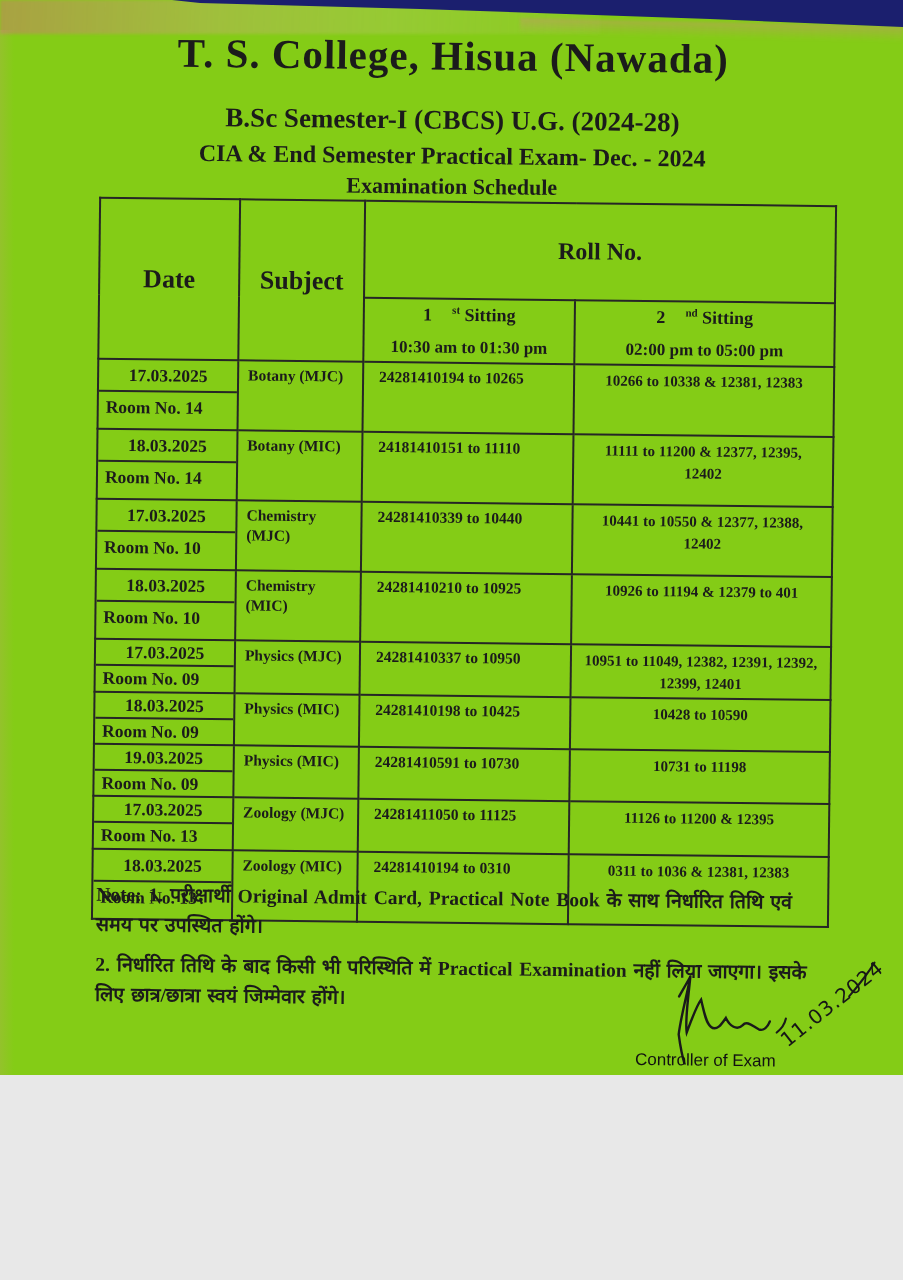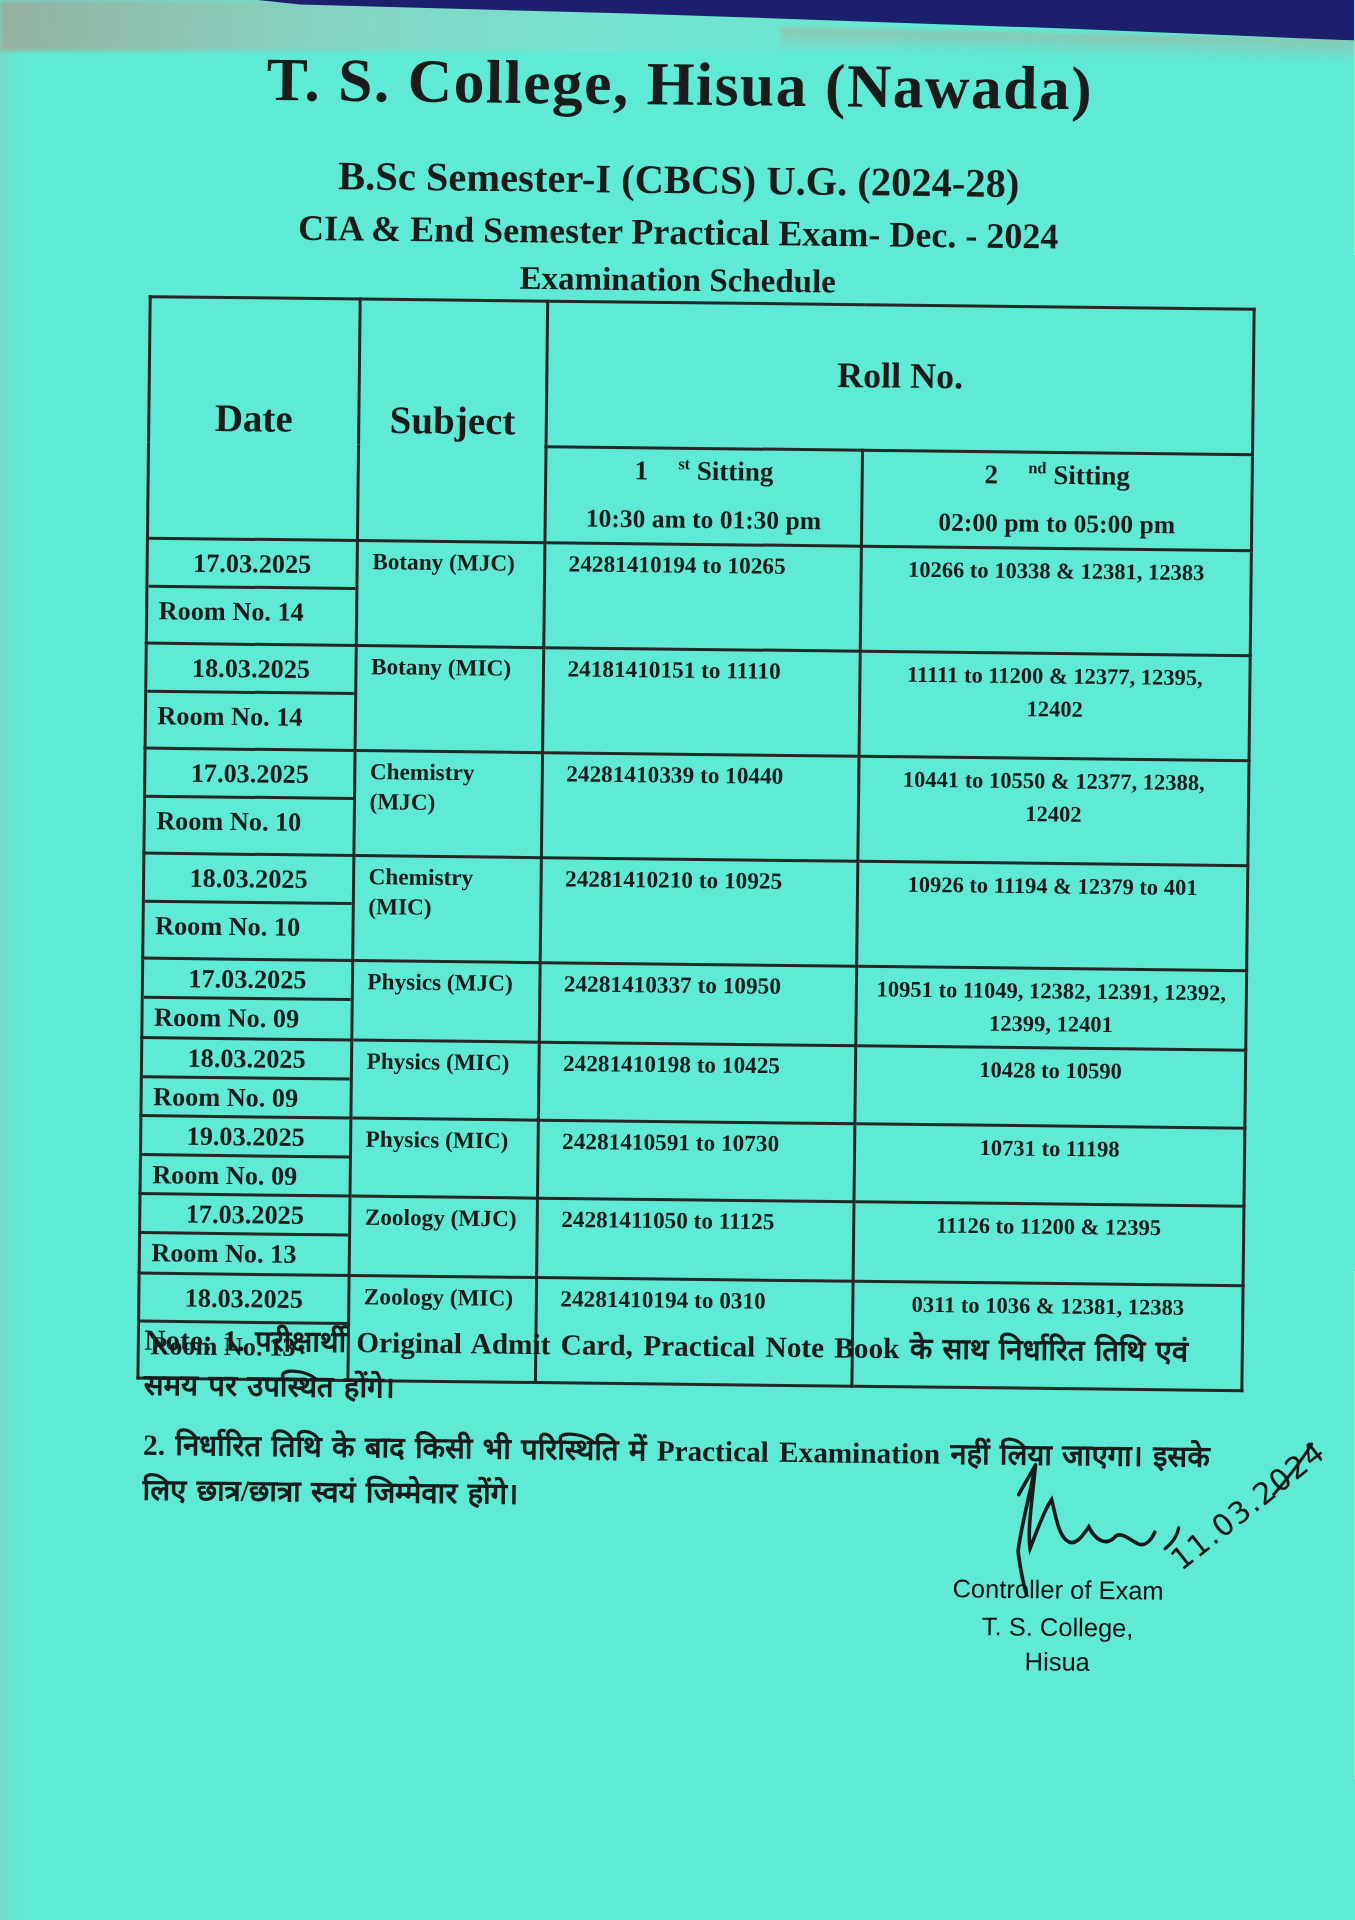--- a/index.html
+++ b/index.html
@@ -1,16 +1,16 @@
 <!DOCTYPE html>
 <html><head>
 <meta charset="utf-8">
 <style>
   html,body{margin:0;padding:0;background:#e8e8e8;}
-  .page{position:relative;width:903px;height:1280px;background:#5eead4;overflow:hidden;
+  .page{position:relative;width:903px;height:1075px;background:#84cc16;overflow:hidden;
         font-family:"Liberation Serif", "DejaVu Serif", serif;color:#1b1b1b;}
 
   
   .navy-wedge{position:absolute;top:0;left:0;width:903px;height:30px;background:#1b1f6e;
     clip-path:polygon(172px 0,903px 0,903px 27px,710px 19px,420px 9px,200px 3px);z-index:5;}
   .edge-speckle-top{position:absolute;top:0;left:0;width:600px;height:34px;z-index:4;
     background:linear-gradient(93deg, rgba(205,120,110,0.50), rgba(225,160,150,0.30) 35%, rgba(235,195,185,0.18) 65%, rgba(240,210,200,0.05));
     filter:blur(1.5px);}
   .edge-speckle-topright{position:absolute;top:22px;left:520px;width:383px;height:16px;z-index:4;
     background:linear-gradient(to bottom, rgba(210,140,125,0.40), rgba(210,140,125,0.0));

